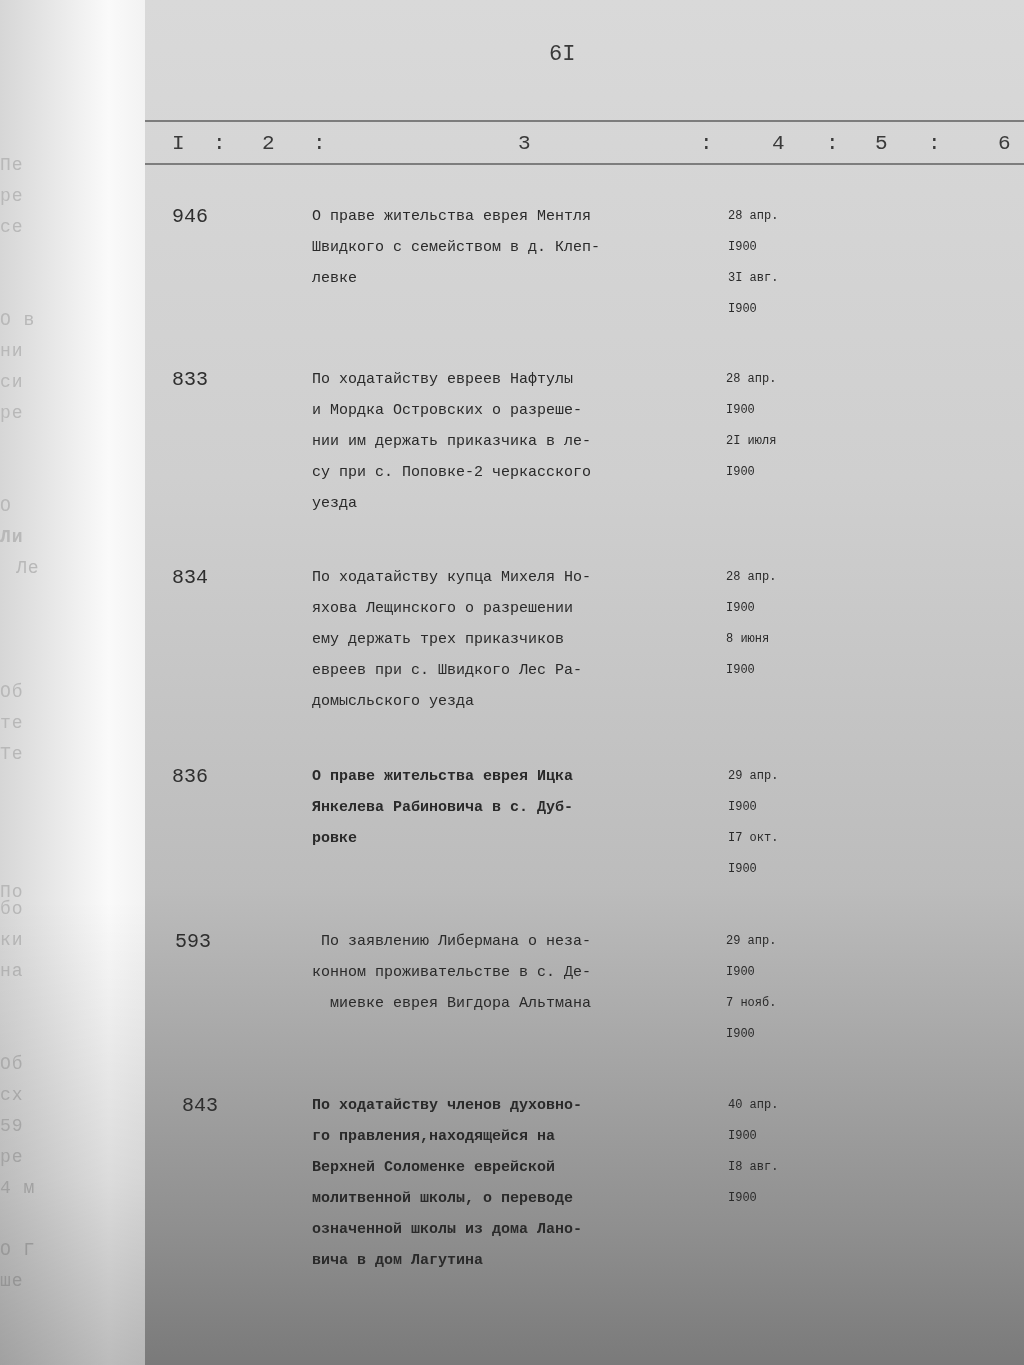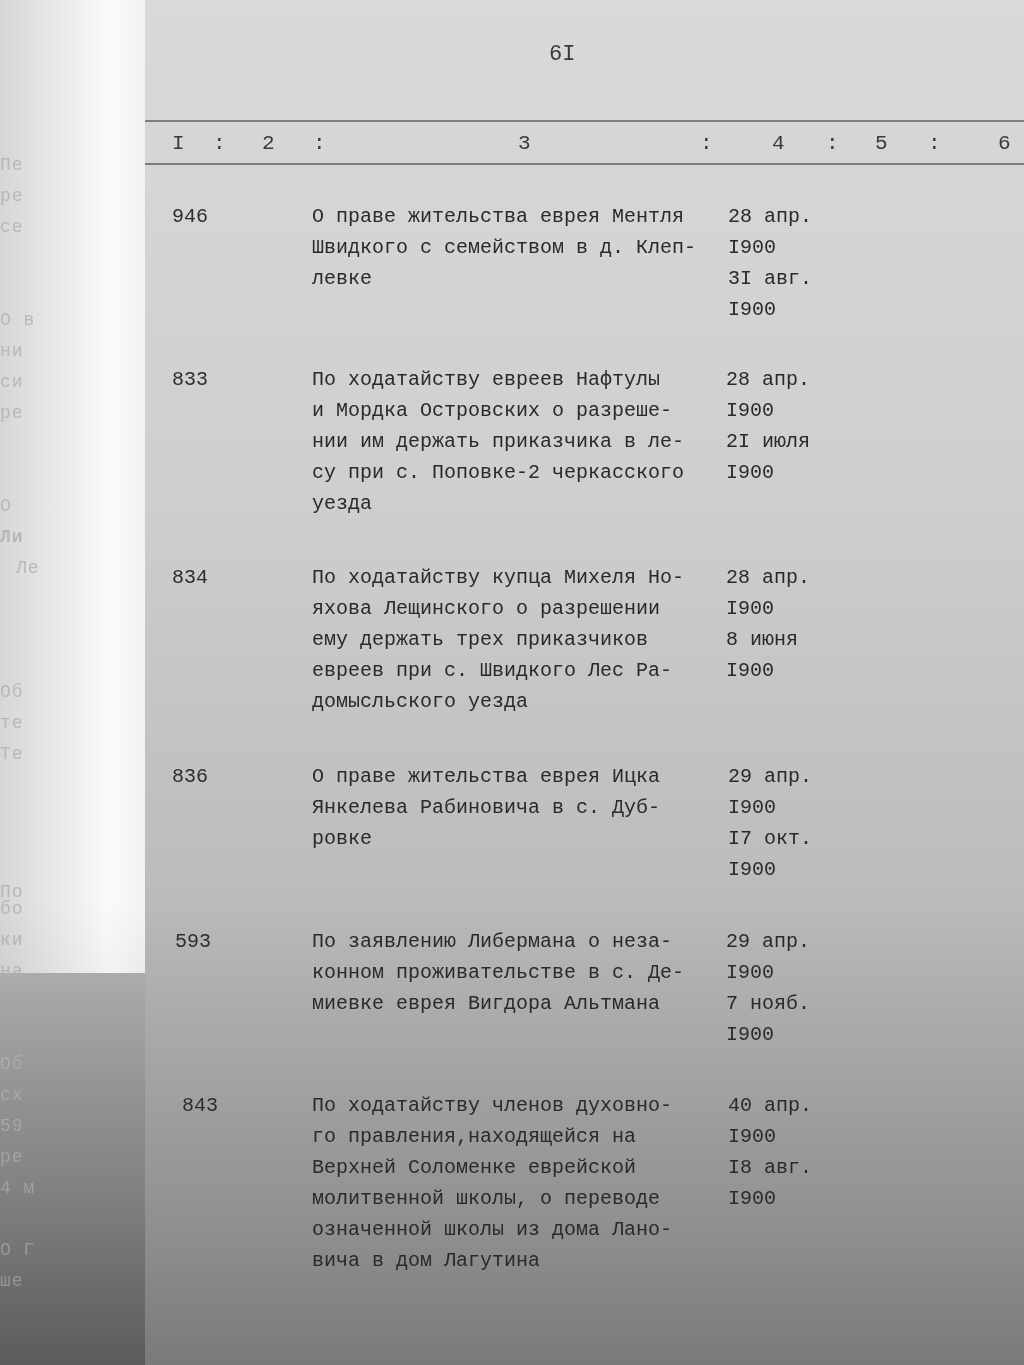--- a/index.html
+++ b/index.html
@@ -7,43 +7,43 @@
       width: 1024px; height: 1365px; overflow: hidden; position: relative;
       background: #bdbdbd;
       font-family: "Liberation Mono", "DejaVu Sans Mono", monospace;
       color: #2a2a2a;
     }
     .page {
       position: absolute; left: 0; top: 0; width: 1024px; height: 1365px;
       background: linear-gradient(180deg, #d9d9d9 0%, #cfcfcf 35%, #bcbcbc 65%, #8f8f8f 90%, #7a7a7a 100%);
     }
     .left-strip {
-      position: absolute; left: 0; top: 0; width: 145px; height: 973px;
+      position: absolute; left: 0; top: 0; width: 145px; height: 1365px;
       background: linear-gradient(90deg, #d6d6d6 0%, #e9e9e9 40%, #fafafa 75%, #f2f2f2 100%);
     }
     .left-strip-shadow {
       position: absolute; left: 0; top: 900px; width: 145px; height: 465px;
       background: linear-gradient(180deg, rgba(0,0,0,0) 0%, rgba(0,0,0,0.12) 60%, rgba(0,0,0,0.25) 100%);
     }
     .bleed {
       position: absolute; left: 0; width: 40px; color: #b8b8b8; font-size: 18px; line-height: 30px;
       overflow: hidden; white-space: nowrap; letter-spacing: 1px;
     }
     .page-number {
       position: absolute; left: 549px; top: 42px; font-size: 22px; color: #3a3a3a;
     }
     .rule {
       position: absolute; left: 145px; width: 879px; height: 2px; background: #7d7d7d;
     }
     .header-cells { position: absolute; top: 132px; left: 0; width: 1024px; height: 26px; font-size: 21px; color: #3a3a3a; }
     .hc { position: absolute; }
     .entry { position: absolute; left: 0; width: 1024px; }
     .entry-num { position: absolute; font-size: 20px; color: #2e2e2e; }
-    .entry-desc { position: absolute; left: 312px; font-size: 20px; line-height: 31px; white-space: pre; color: #2a2a2a; }
-    .entry-dates { position: absolute; font-size: 20px; line-height: 31px; white-space: pre; color: #2a2a2a; }
+    .entry-desc { position: absolute; left: 312px; font-size: 15px; line-height: 31px; white-space: pre; color: #2a2a2a; }
+    .entry-dates { position: absolute; font-size: 12px; line-height: 31px; white-space: pre; color: #2a2a2a; }
   </style>
 </head>
 <body>
 
 <div class="page"></div>
 <div class="left-strip">
   <div id="bleed-container">
       <div class="bleed" style="top: 150px; left: 0px;">Пе</div>
       <div class="bleed" style="top: 181px; left: 0px;">ре</div>
       <div class="bleed" style="top: 212px; left: 0px;">се</div>
@@ -133,41 +133,41 @@
 ему держать трех приказчиков
 евреев при с. Швидкого Лес Ра-
 домысльского уезда</div>
       <div class="entry-dates" style="left: 726px; top: -4px;">28 апр.
 I900
 8 июня
 I900</div>
     </div>
     <div class="entry" style="top: 765px;">
       <div class="entry-num" style="left: 172px; top: 0px;">836</div>
-      <div class="entry-desc" style="top: -4px;">О праве жительства еврея Ицка
+      <div class="entry-desc" style="top: -4px; font-weight: bold;">О праве жительства еврея Ицка
 Янкелева Рабиновича в с. Дуб-
 ровке</div>
       <div class="entry-dates" style="left: 728px; top: -4px;">29 апр.
 I900
 I7 окт.
 I900</div>
     </div>
     <div class="entry" style="top: 930px;">
       <div class="entry-num" style="left: 175px; top: 0px;">593</div>
-      <div class="entry-desc" style="top: -4px;">По заявлению Либермана о неза-
+      <div class="entry-desc" style="top: -4px; text-align: right;">По заявлению Либермана о неза-
 конном проживательстве в с. Де-
 миевке еврея Вигдора Альтмана</div>
       <div class="entry-dates" style="left: 726px; top: -4px;">29 апр.
 I900
 7 нояб.
 I900</div>
     </div>
     <div class="entry" style="top: 1094px;">
       <div class="entry-num" style="left: 182px; top: 0px;">843</div>
-      <div class="entry-desc" style="top: -4px;">По ходатайству членов духовно-
+      <div class="entry-desc" style="top: -4px; font-weight: bold;">По ходатайству членов духовно-
 го правления,находящейся на
 Верхней Соломенке еврейской
 молитвенной школы, о переводе
 означенной школы из дома Лано-
 вича в дом Лагутина</div>
       <div class="entry-dates" style="left: 728px; top: -4px;">40 апр.
 I900
 I8 авг.
 I900</div>
     </div>

